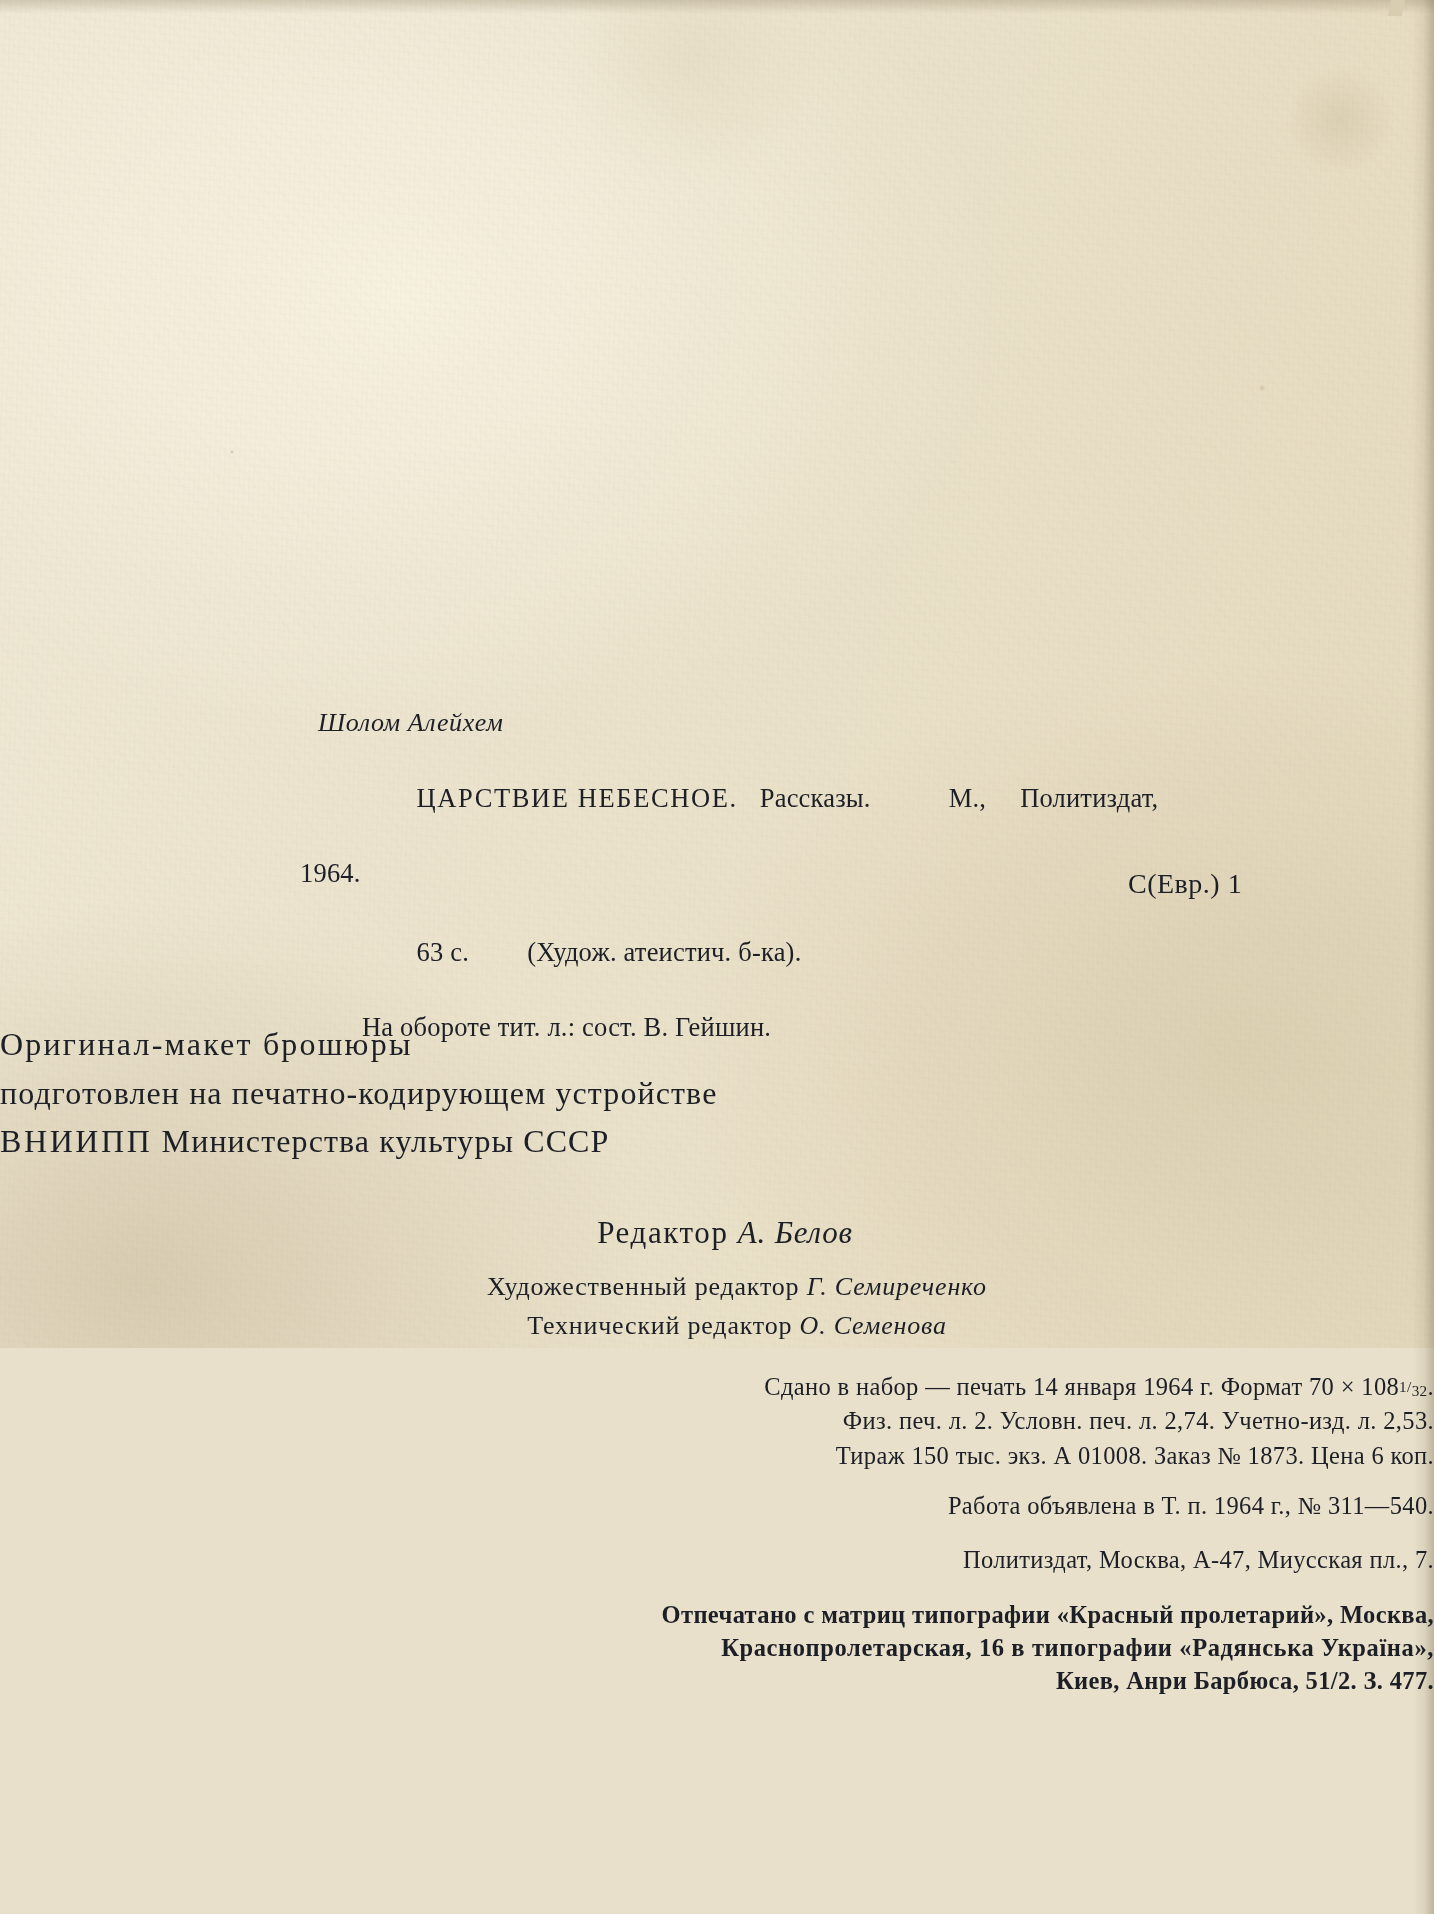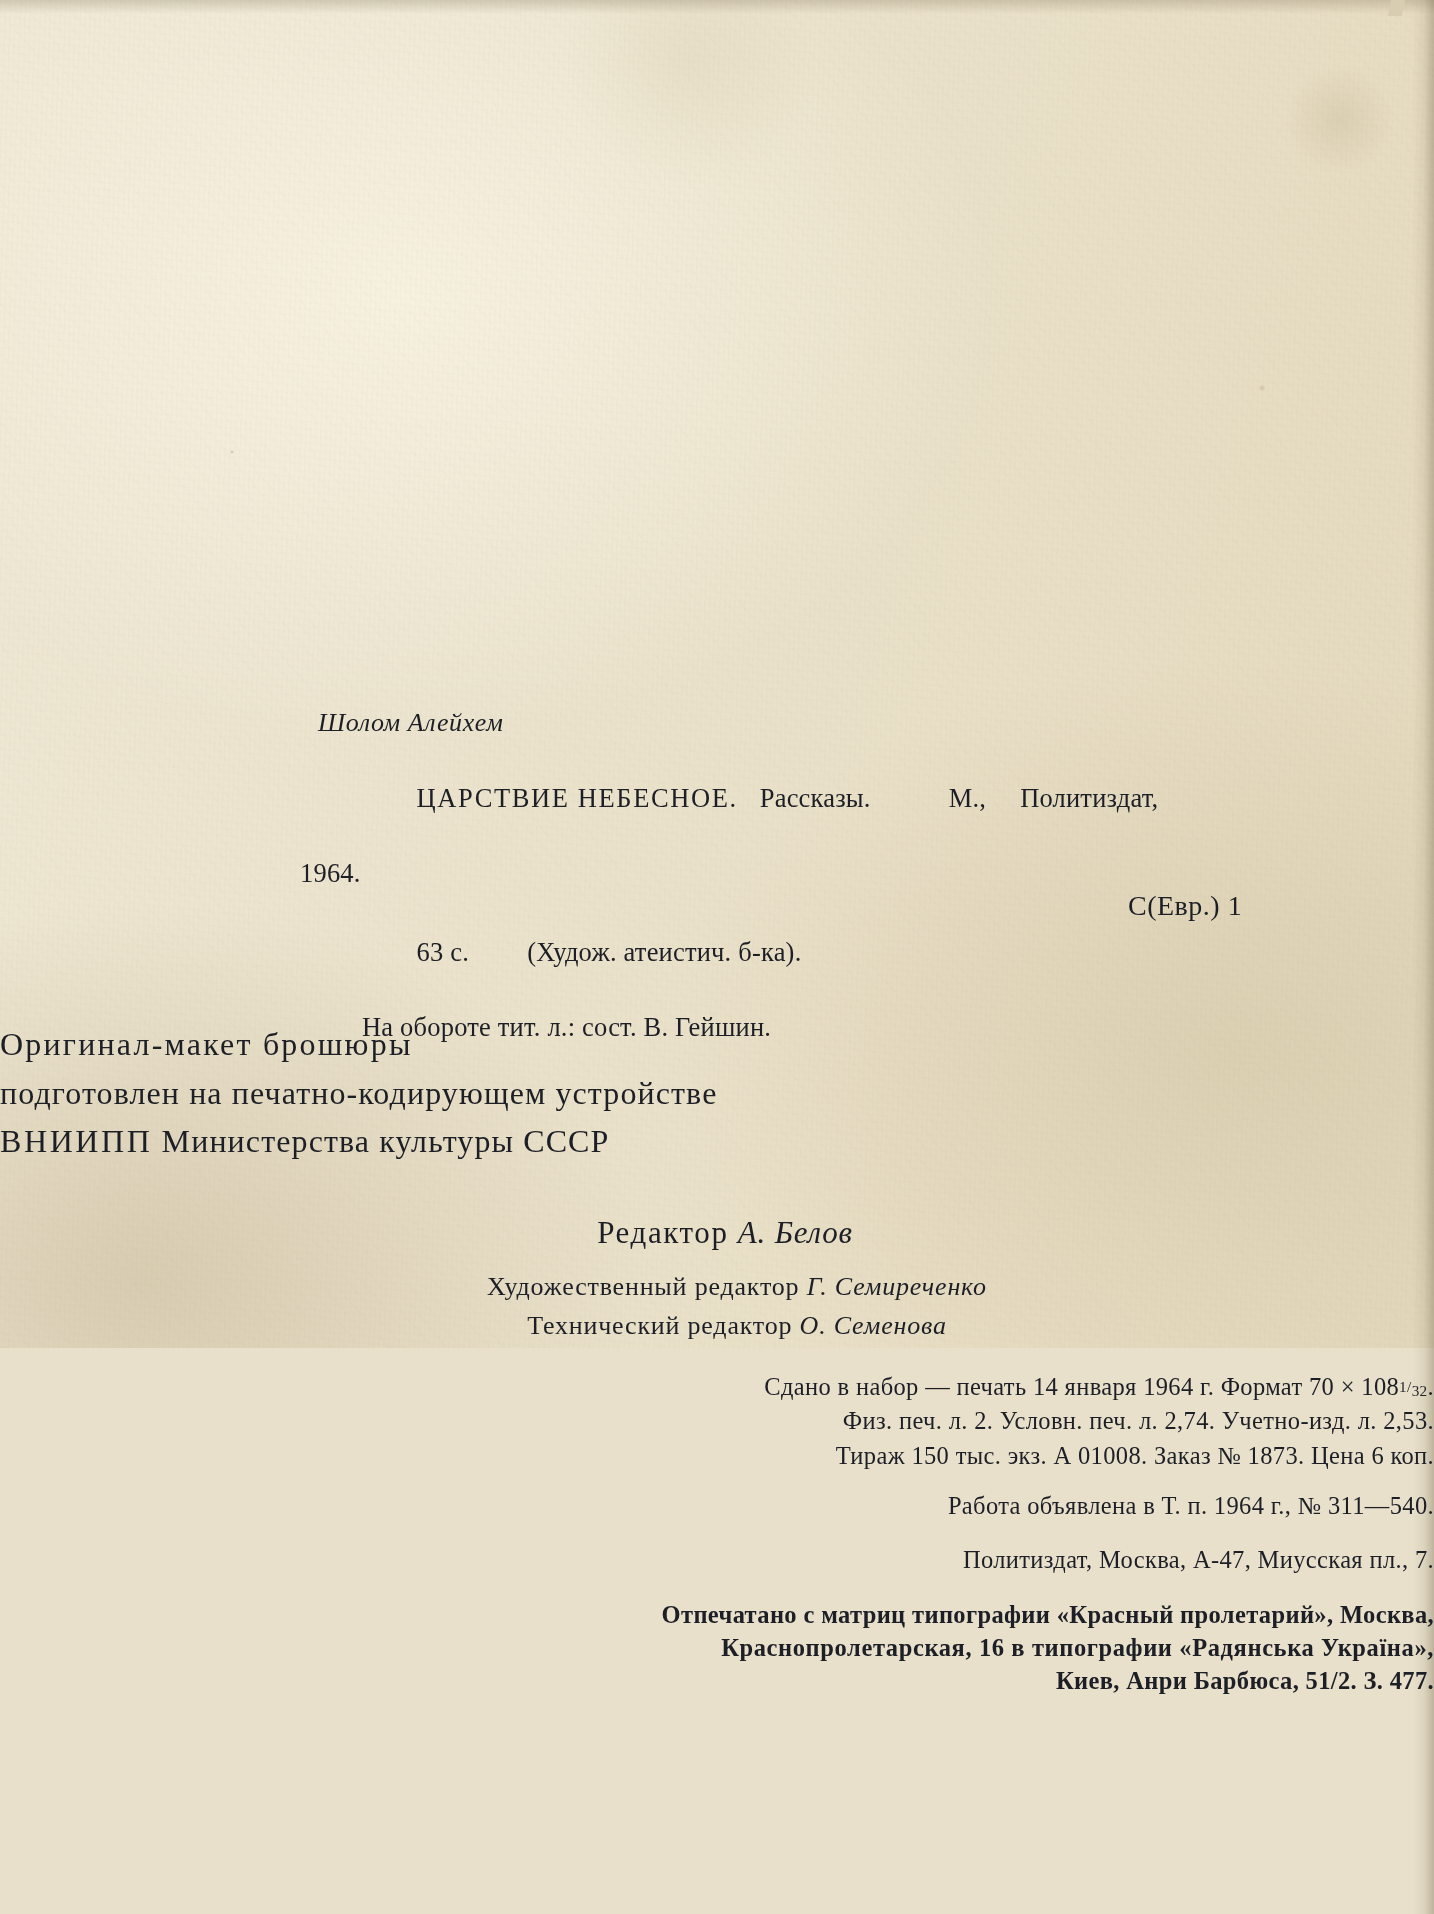--- a/index.html
+++ b/index.html
@@ -108,21 +108,21 @@
   #cip .l5 { margin-left: 62px; }
   #cip .wide { letter-spacing: 1.6px; }
   #cip .gap1 { display: inline-block; width: 78px; }
   #cip .gap2 { display: inline-block; width: 34px; }
   #cip .gap3 { display: inline-block; width: 58px; }
   #cip .gap4 { display: inline-block; width: 22px; }
 
   #classindex {
     position: absolute;
     left: 1128px;
-    top: 890px;
+    top: 868px;
     font-size: 28px;
     letter-spacing: .5px;
   }
 
   
   #origmaket {
     position: absolute;
     left: 0; right: 0;
     top: 1020px;
     text-align: left;

